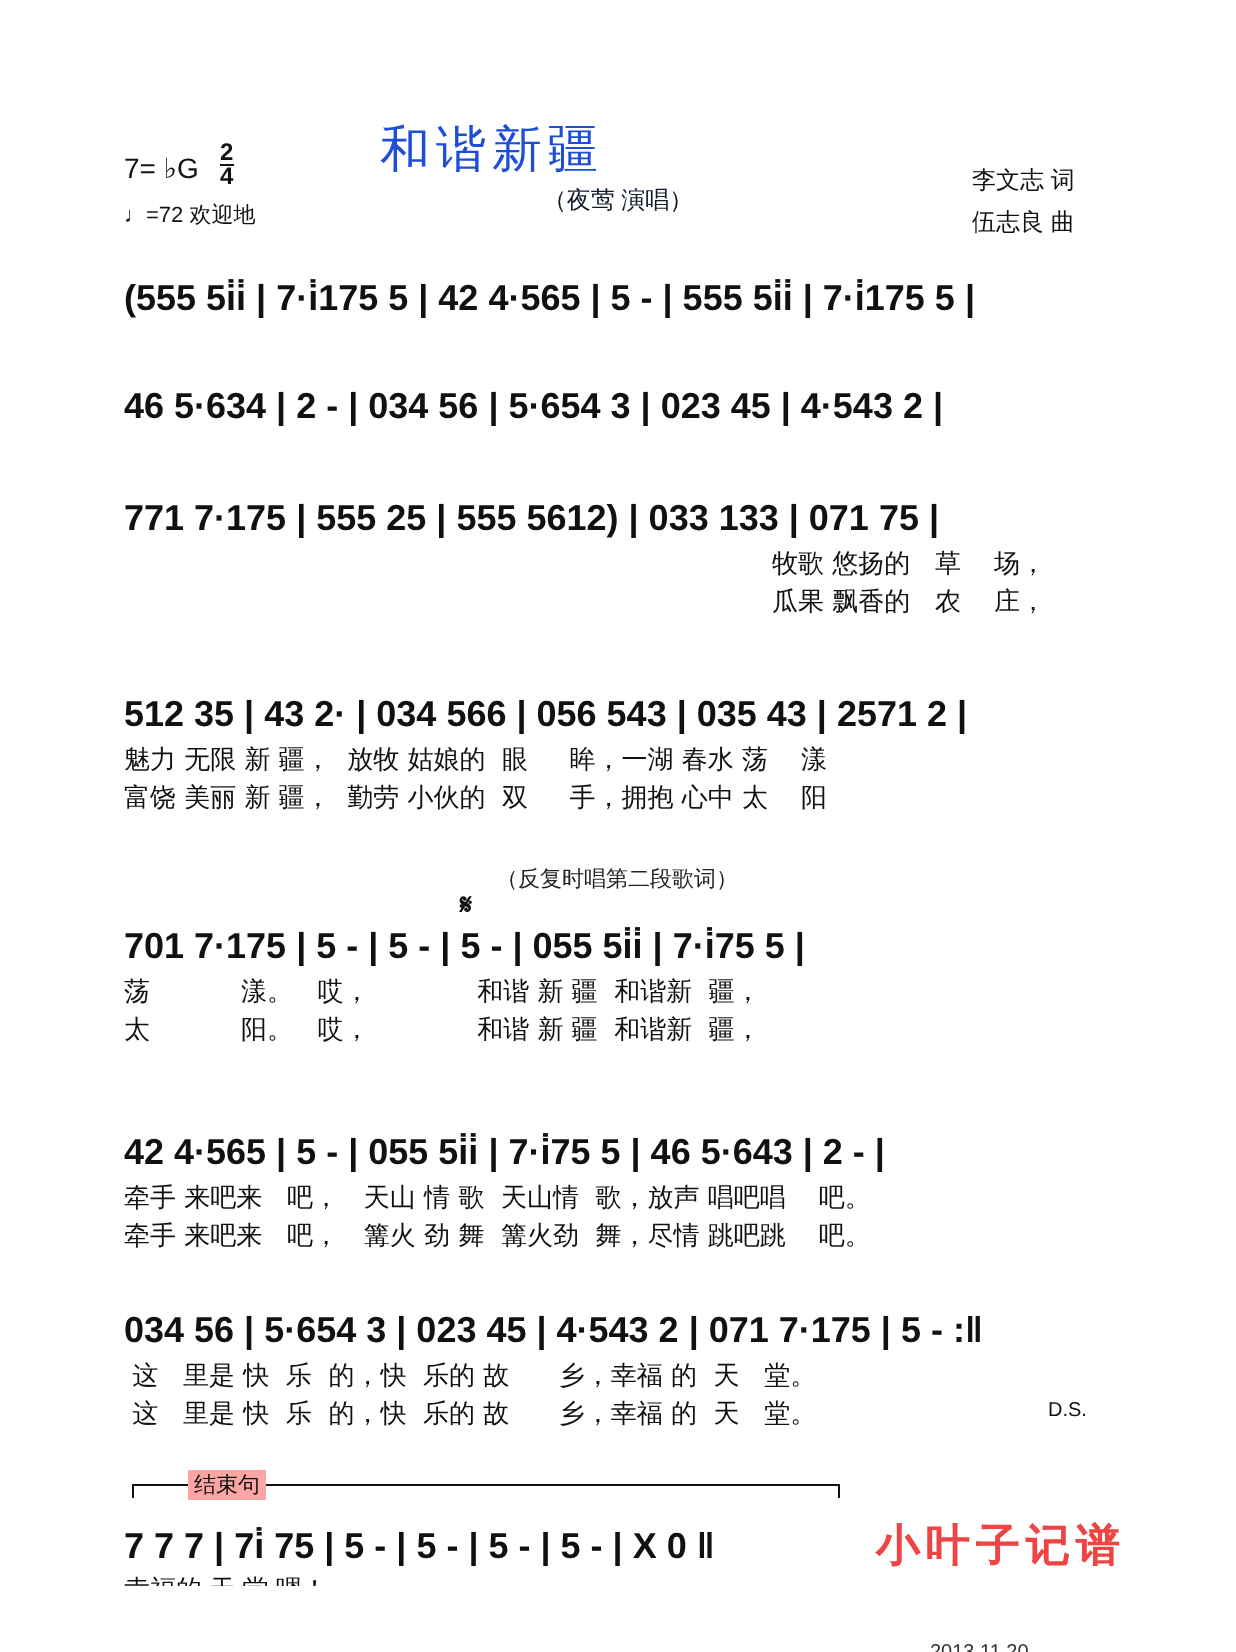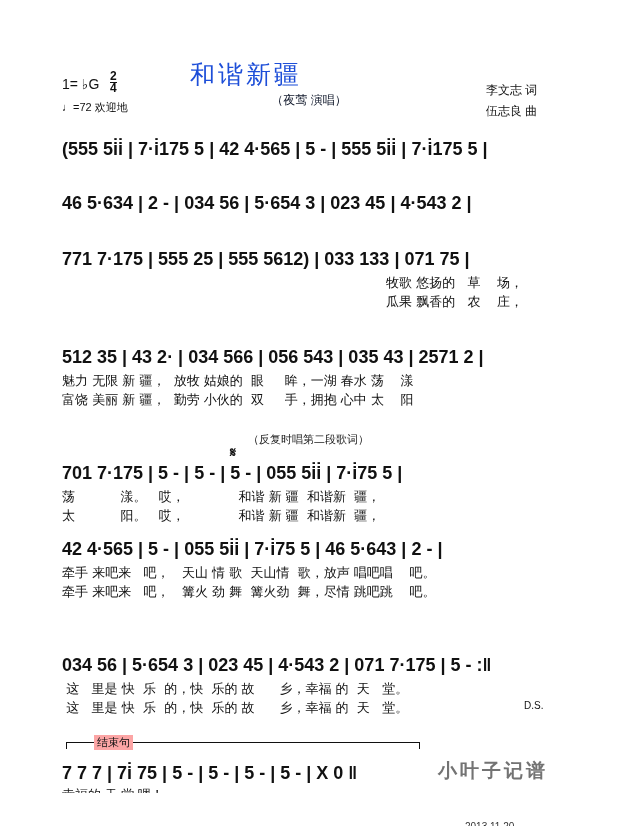--- a/index.html
+++ b/index.html
@@ -36,34 +36,34 @@
   .segno { position: absolute; font-size: 14px; font-weight: bold; }
   .bracket {
     position: absolute; left: 66px; top: 742px; width: 352px; height: 6px;
     border-top: 1.3px solid #111; border-left: 1.3px solid #111; border-right: 1.3px solid #111;
   }
   .bracket-label {
     position: absolute; left: 94px; top: 735px; background: #fca5a5; padding: 0 3px;
     font-size: 11px;
   }
   .signature {
-    position: absolute; left: 438px; top: 758px; font-size: 19px; font-weight: bold;
-    color: #737373; letter-spacing: 3px; font-family: "DejaVu Serif", serif;
+    position: absolute; left: 438px; top: 758px; font-size: 22px; font-weight: bold;
+    color: #ef4444; letter-spacing: 3px; font-family: "DejaVu Serif", serif;
   }
   .date { position: absolute; left: 465px; top: 786px; font-size: 10px; color: #333; height: 6px; overflow: hidden; margin-top: 35px; }
   .cut-lyrics { position: absolute; top: 786px; height: 7px; overflow: hidden; font-size: 13px; }
   .ds { position: absolute; font-size: 10px; }
   .note-text { position: absolute; font-size: 11px; color: #222; }
 </style>
 </head>
 <body>
 
 <div class="title">和谐新疆</div>
 <div class="subtitle">（夜莺 演唱）</div>
-<div class="key">1= ♭G</div>
+<div class="key">7= ♭G</div>
 <div class="timesig">
   <div style="border-bottom:1px solid #111">2</div>
   <div>4</div>
 </div>
 <div class="tempo">♩=72  欢迎地</div>
 <div class="credits">
   <div>李文志  词</div>
   <div>伍志良  曲</div>
 </div>
 
@@ -88,21 +88,21 @@
 </div>
 
 <div class="note-text" style="left:248px;top:432px">（反复时唱第二段歌词）</div>
 <div class="segno" style="left:230px;top:444px">𝄋</div>
 <div class="row" style="top:456px">
   <div class="staff">701 7·175 | 5 - | 5 - | 5 - | 055 5i̇i̇ | 7·i̇75 5 |</div>
   <div class="lyrics">荡           漾。   哎，             和谐 新 疆  和谐新  疆，</div>
   <div class="lyrics" style="margin-top:0">太           阳。   哎，             和谐 新 疆  和谐新  疆，</div>
 </div>
 
-<div class="row" style="top:532px">
+<div class="row" style="top:559px">
   <div class="staff">42 4·565 | 5 - | 055 5i̇i̇ | 7·i̇75 5 | 46 5·643 | 2 - |</div>
   <div class="lyrics">牵手 来吧来   吧，   天山 情 歌  天山情  歌，放声 唱吧唱    吧。</div>
   <div class="lyrics" style="margin-top:0">牵手 来吧来   吧，   篝火 劲 舞  篝火劲  舞，尽情 跳吧跳    吧。</div>
 </div>
 
 <div class="row" style="top:648px">
   <div class="staff">034 56 | 5·654 3 | 023 45 | 4·543 2 | 071 7·175 | 5 - :‖</div>
   <div class="lyrics"> 这   里是 快  乐  的，快  乐的 故      乡，幸福 的  天   堂。</div>
   <div class="lyrics" style="margin-top:0"> 这   里是 快  乐  的，快  乐的 故      乡，幸福 的  天   堂。</div>
 </div>

